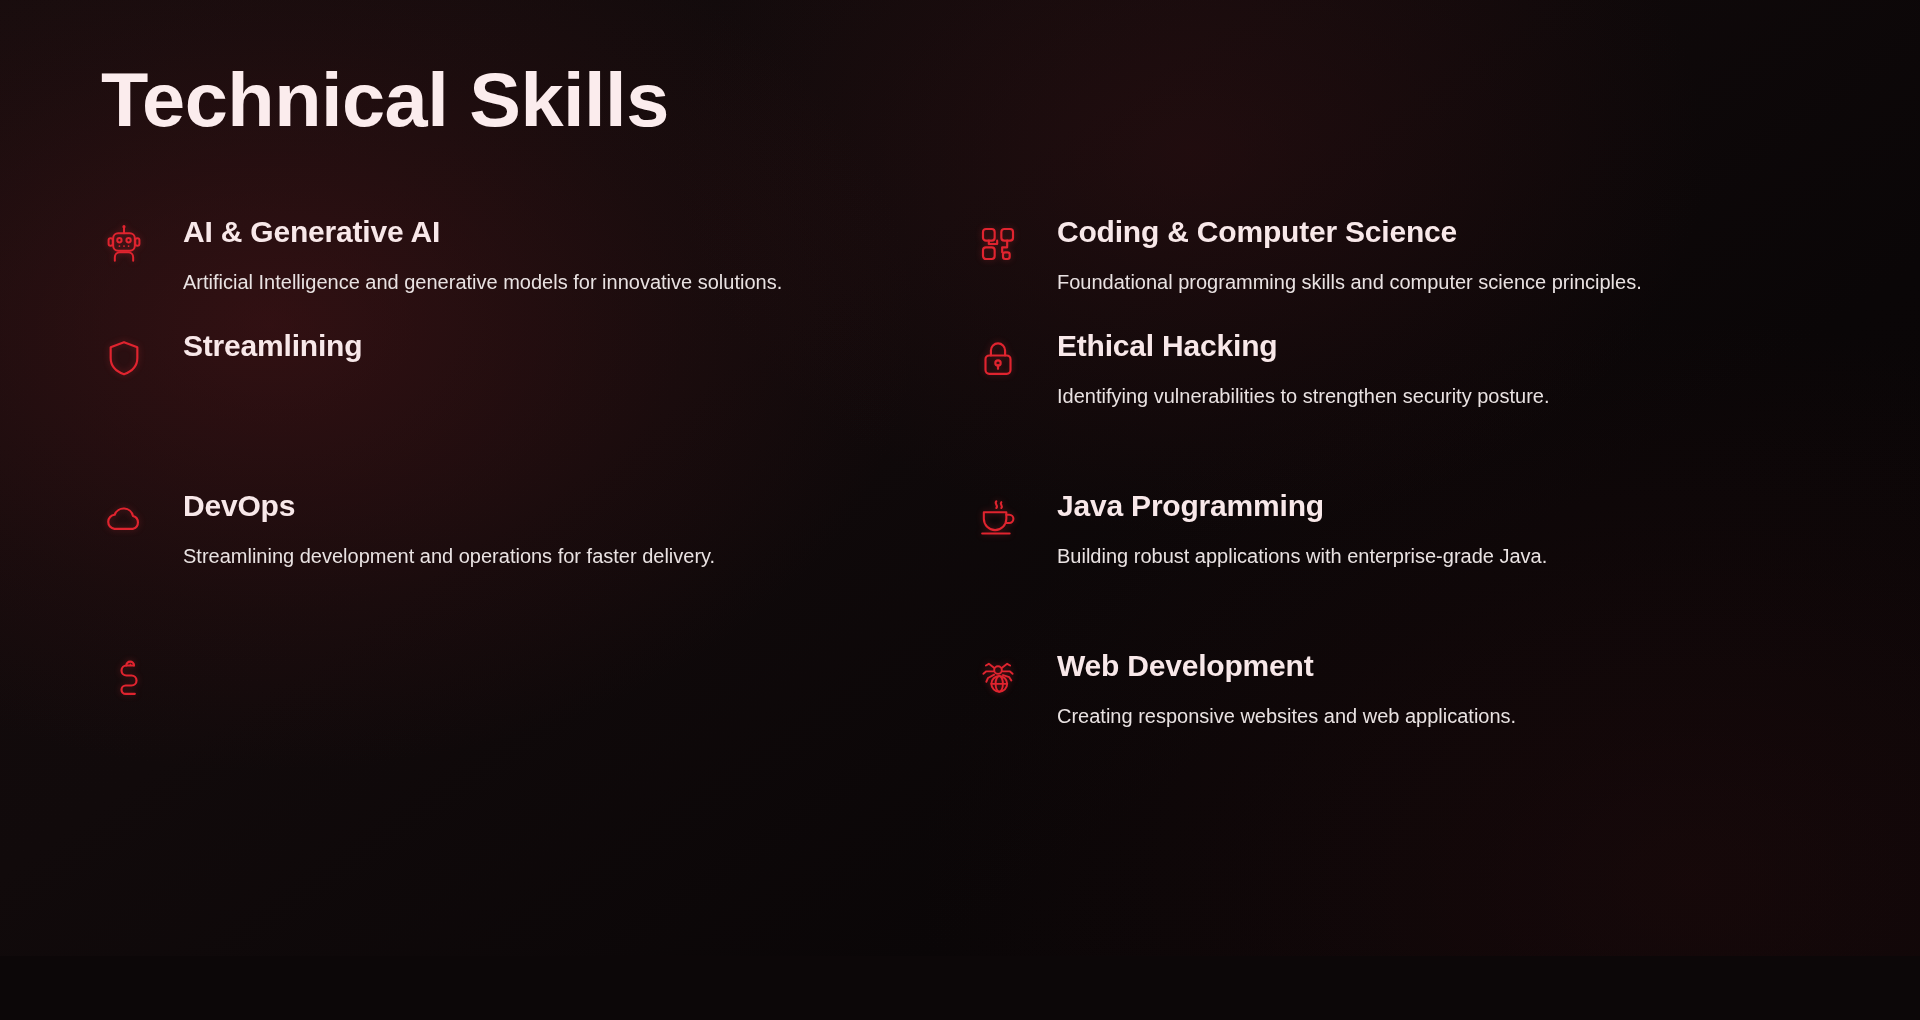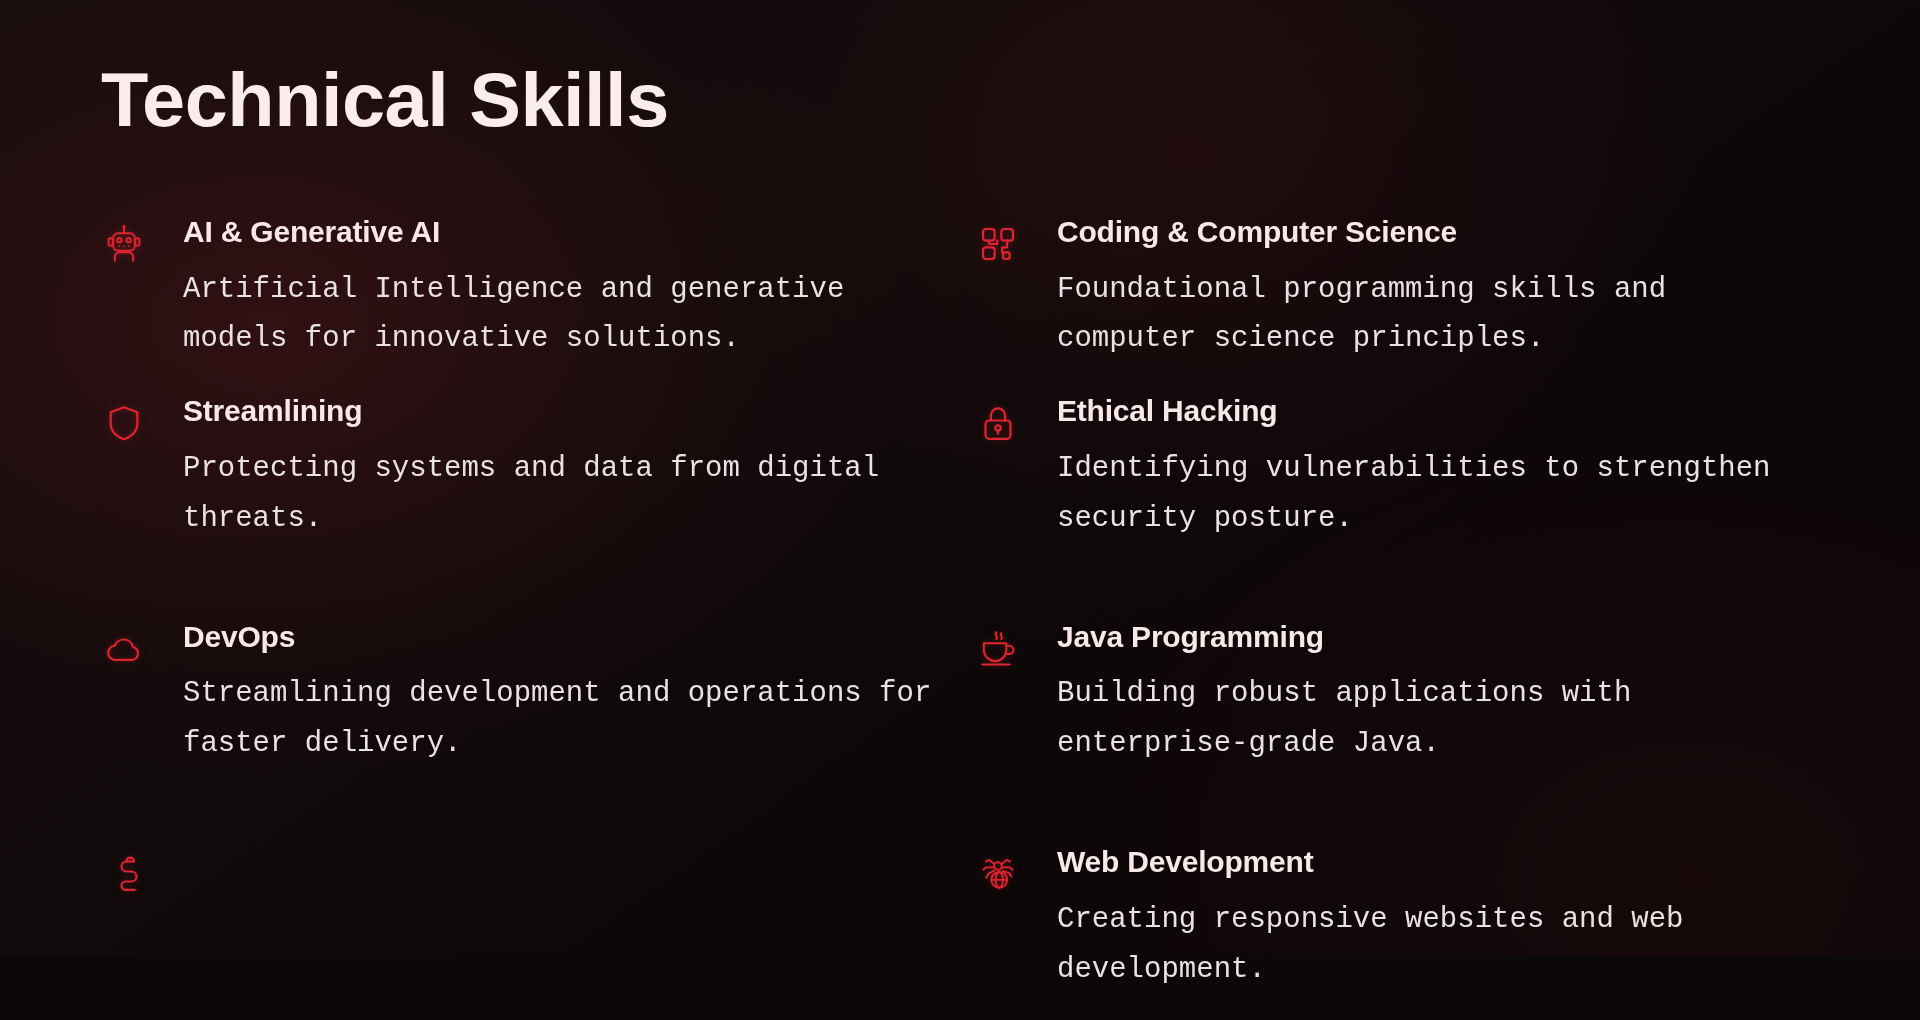--- a/index.html
+++ b/index.html
@@ -91,23 +91,23 @@
     font-family:"Liberation Sans", sans-serif;
     font-weight:bold;
     font-size:30px;
     line-height:1.12;
     letter-spacing:-0.2px;
     color:#f8e8e9;
     margin-bottom:16px;
   }
 
   .skill-desc {
-    font-family:Liberation Mono, monospace;
+    font-family:Liberation Sans, sans-serif;
     font-weight:normal;
-    font-size:29px;
+    font-size:20px;
     line-height:1.72;
     color:#e9e2e2;
     max-width:760px;
   }
 
   
   .row-gap-a { margin-bottom:46px; }
 </style>
 </head>
 <body>
@@ -159,21 +159,20 @@
     </div>
 
     <div class="skill-item row-gap-a">
       <div class="skill-icon">
         <svg viewBox="0 0 48 48" fill="none" stroke="#e0242f" stroke-width="2.6" stroke-linecap="round" stroke-linejoin="round">
           <path d="M24 5 L40 11 v13 c0 10-7.5 16.5-16 19.5 C15.5 40.5 8 34 8 24 V11 Z"></path>
         </svg>
       </div>
       <div class="skill-body">
         <div class="skill-title">Streamlining</div>
-        <div class="skill-desc">Protecting systems and data from digital threats.</div>
       </div>
     </div>
 
     <div class="skill-item row-gap-a">
       <div class="skill-icon">
         <svg viewBox="0 0 48 48" fill="none" stroke="#e0242f" stroke-width="2.6" stroke-linecap="round" stroke-linejoin="round">
           <rect x="9" y="21" width="30" height="22" rx="4.5"></rect>
           <path d="M15.5 21 v-6 a8.5 8.5 0 0 1 17 0 v6"></path>
           <circle cx="24" cy="30" r="3.2"></circle>
           <line x1="24" y1="32.6" x2="24" y2="37"></line>
@@ -233,18 +232,18 @@
           <path d="M19.6 12 L13 7 L9.5 9"></path>
           <path d="M18.6 16 L10 16 L6.5 19"></path>
           <path d="M19.4 20 L12 24 L10 28.5"></path>
           <path d="M28.4 12 L35 7 L38.5 9"></path>
           <path d="M29.4 16 L38 16 L41.5 19"></path>
           <path d="M30 20.5 L37.5 23 L40 27"></path>
         </svg>
       </div>
       <div class="skill-body">
         <div class="skill-title">Web Development</div>
-        <div class="skill-desc">Creating responsive websites and web development.</div>
+        <div class="skill-desc">Creating responsive websites and web applications.</div>
       </div>
     </div>
 
   </div>
 </div>
 
 </body></html>

